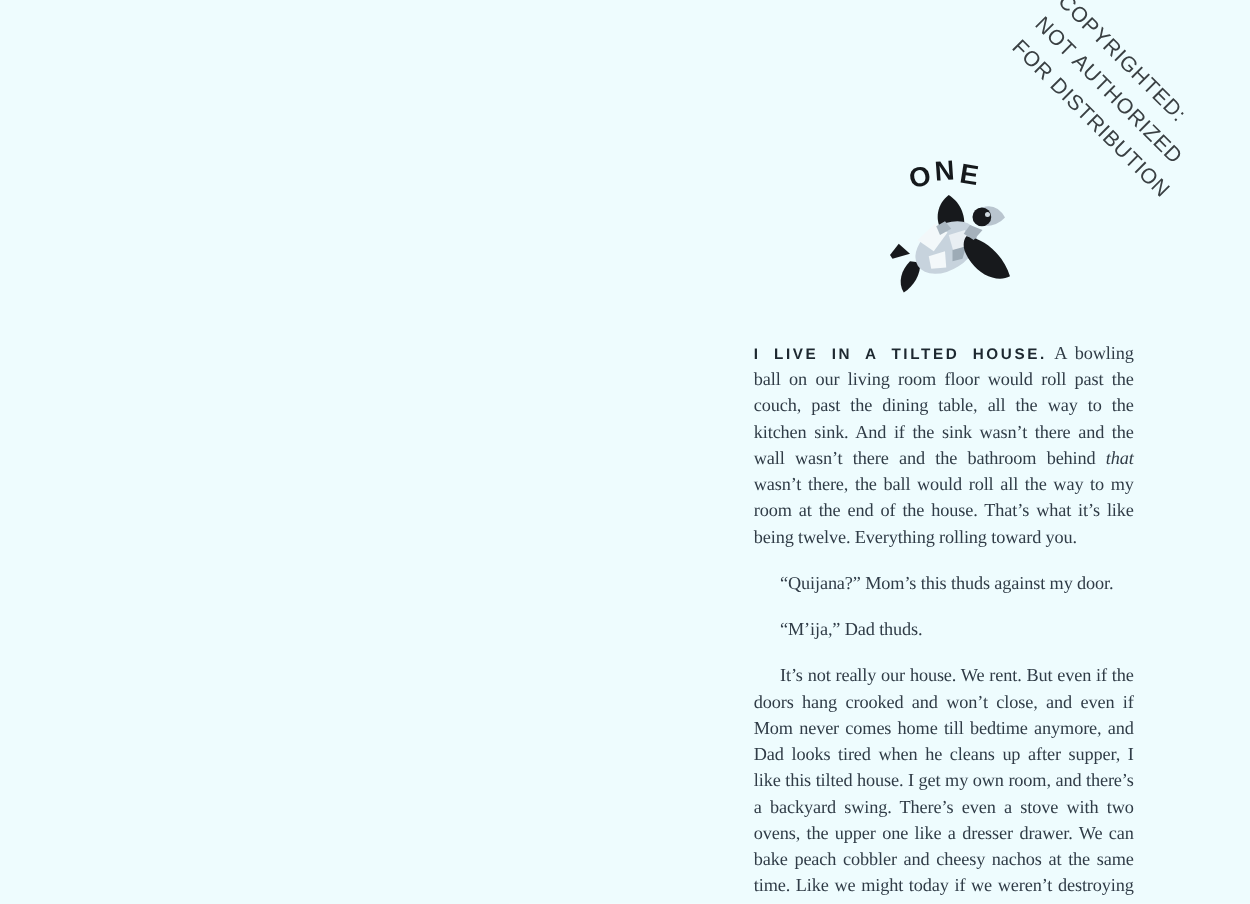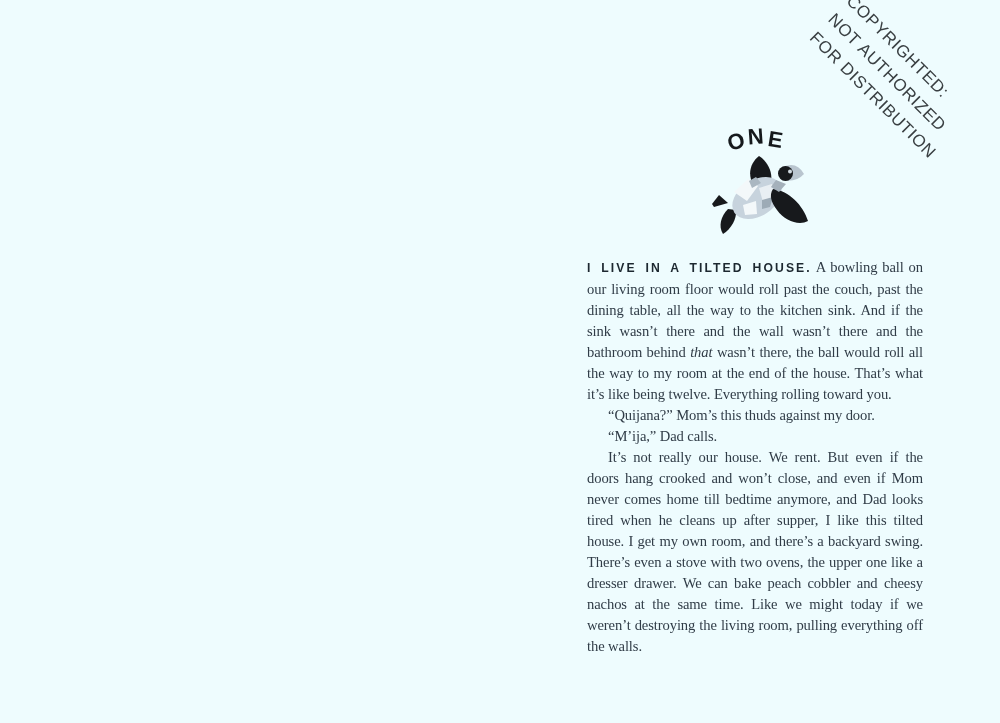--- a/index.html
+++ b/index.html
@@ -58,21 +58,21 @@
     position: absolute;
     left: 587px;
     top: 257px;
     width: 336px;
     font-size: 14.6px;
     line-height: 21px;
     text-align: justify;
     color: #303c47;
     letter-spacing: -0.1px;
   }
-  .body-text p { margin: 0; }
+  .body-text p { margin: 16px; }
   .body-text p.indent { text-indent: 21px; }
   .body-text strong.lead {
     font-family: "Liberation Sans", sans-serif;
     font-weight: 700;
     font-size: 12.2px;
     letter-spacing: 2.1px;
     word-spacing: 2px;
     color: #1d2830;
   }
   .body-text em { font-style: italic; }
@@ -113,17 +113,17 @@
     <path d="M81,20 Q96,12 104,26 Q96,35 81,32 Z" fill="#b9c5cf"></path>
 
     <circle cx="85.5" cy="25.5" r="7.5" fill="#17191c"></circle>
 
     <circle cx="90" cy="23.5" r="2" fill="#cfd8df"></circle>
   </svg>
 
   <div class="body-text">
       <p><strong class="lead">I LIVE IN A TILTED HOUSE.</strong><span> A bowling ball on our living room floor would roll past the couch, past the dining table, all the way to the kitchen sink. And if the sink wasn’t there and the wall wasn’t there and the bathroom behind </span><em>that</em><span> wasn’t there, the ball would roll all the way to my room at the end of the house. That’s what it’s like being twelve. Everything rolling toward you.</span></p>
       <p class="indent"><span>“Quijana?” Mom’s this thuds against my door.</span></p>
-      <p class="indent"><span>“M’ija,” Dad calls.</span></p>
+      <p class="indent"><span>“M’ija,” Dad thuds.</span></p>
       <p class="indent"><span>It’s not really our house. We rent. But even if the doors hang crooked and won’t close, and even if Mom never comes home till bedtime anymore, and Dad looks tired when he cleans up after supper, I like this tilted house. I get my own room, and there’s a backyard swing. There’s even a stove with two ovens, the upper one like a dresser drawer. We can bake peach cobbler and cheesy nachos at the same time. Like we might today if we weren’t destroying the living room, pulling everything off the walls.</span></p>
     </div>
 
 </div>
 
 </body></html>

